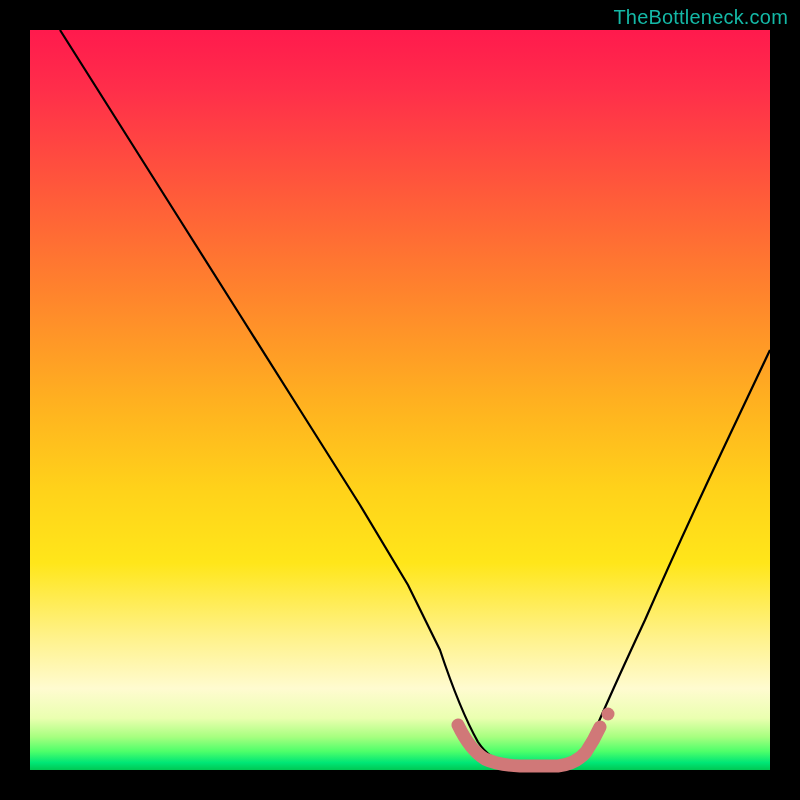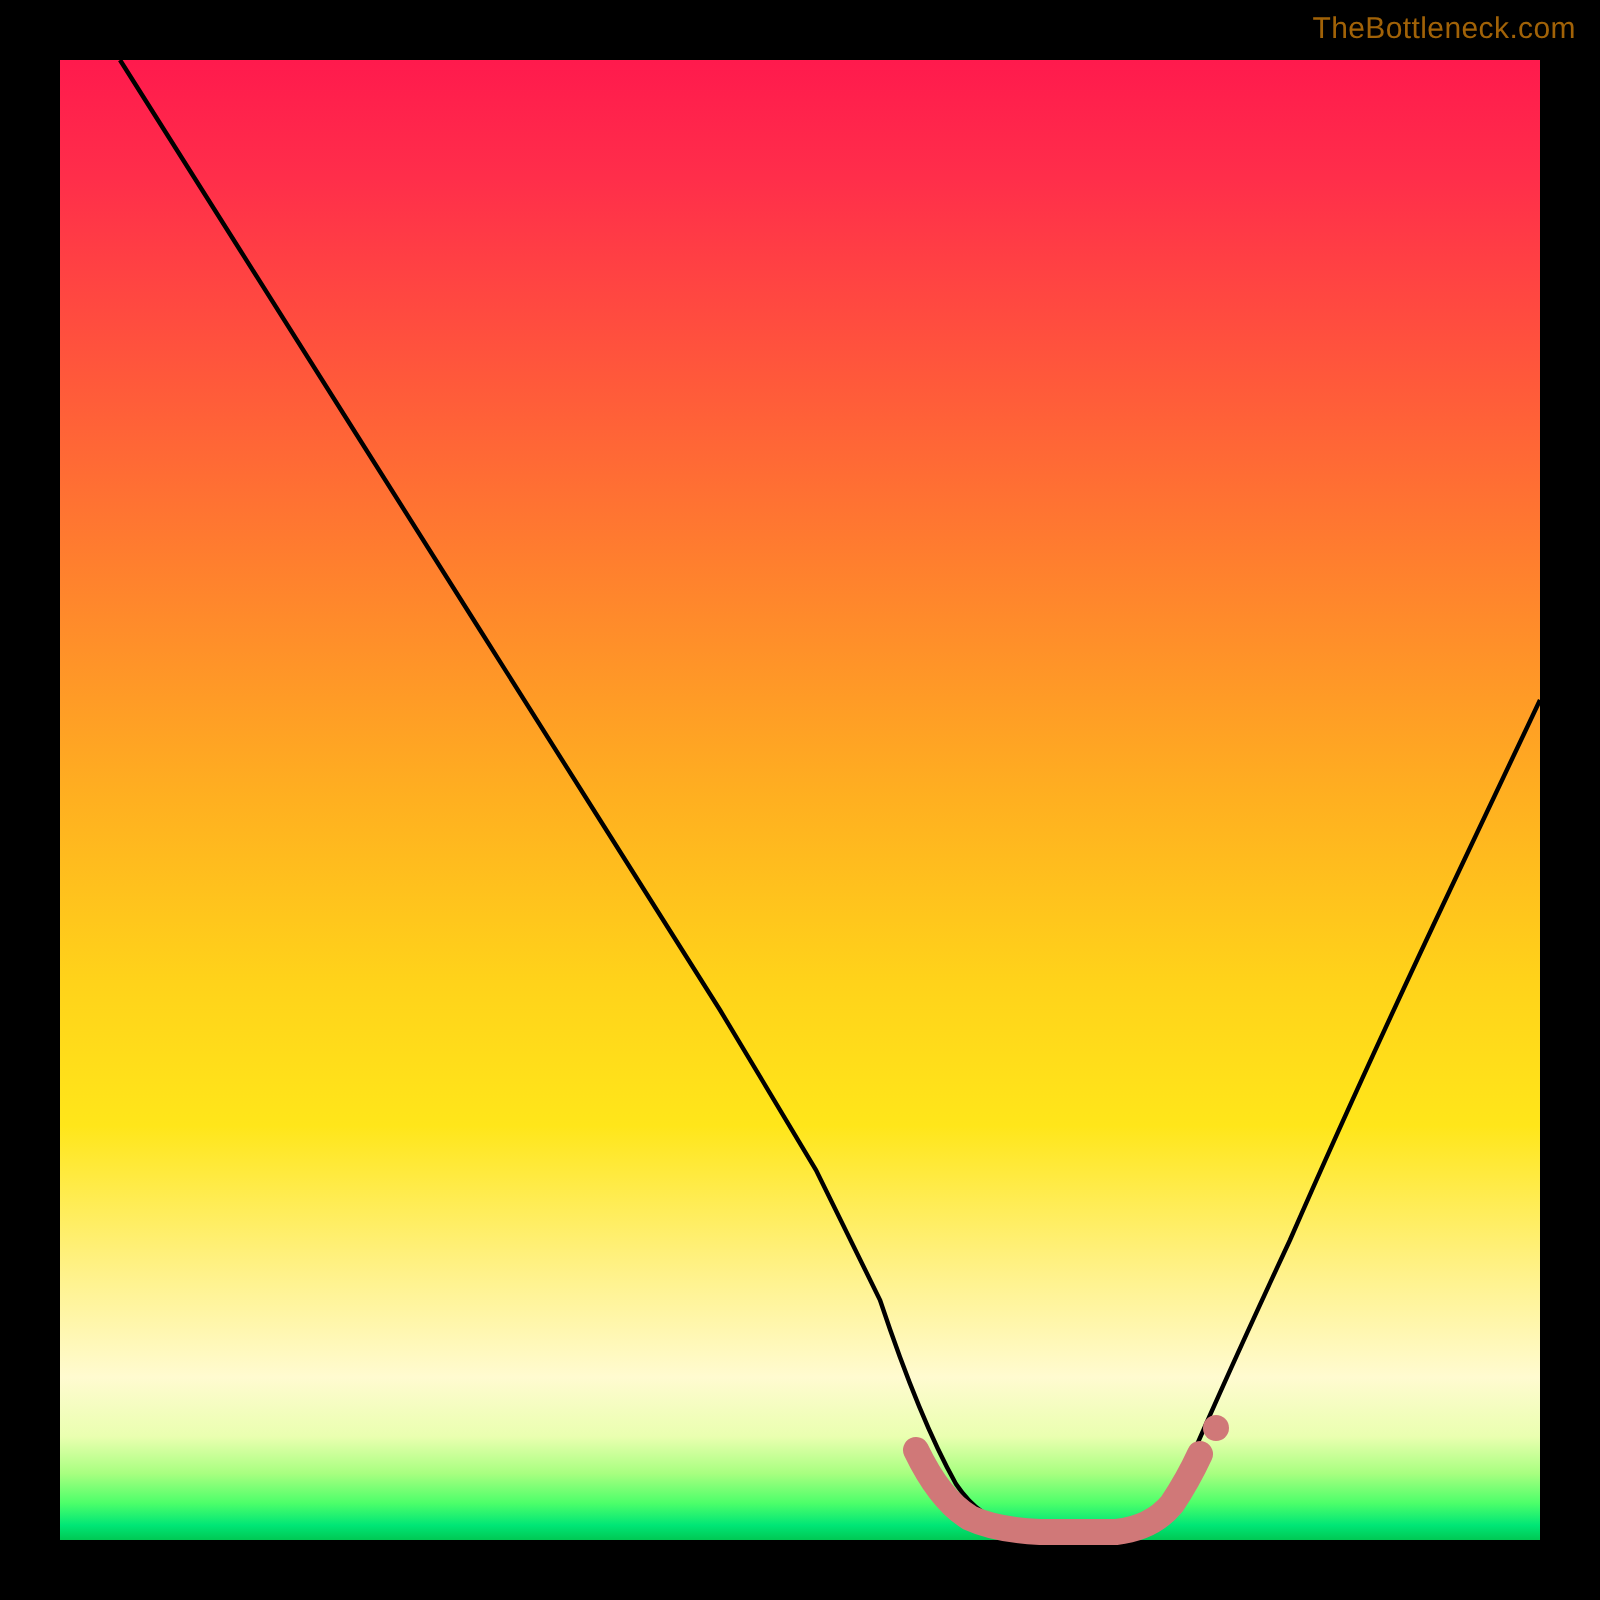--- a/index.html
+++ b/index.html
@@ -41,22 +41,22 @@
       #a8ff80 95.5%,
       #4dff6a 97.5%,
       #00e676 99%,
       #00c853 100%
     );
   }
   .watermark {
     position: absolute;
     top: 6px;
     right: 12px;
-    color: #a16207;
-    font-size: 15px;
+    color: #14b8a6;
+    font-size: 20px;
     font-weight: 400;
     letter-spacing: 0.2px;
     user-select: none;
   }
   svg.curve {
     position: absolute;
     left: 0;
     top: 0;
     width: 740px;
     height: 740px;

